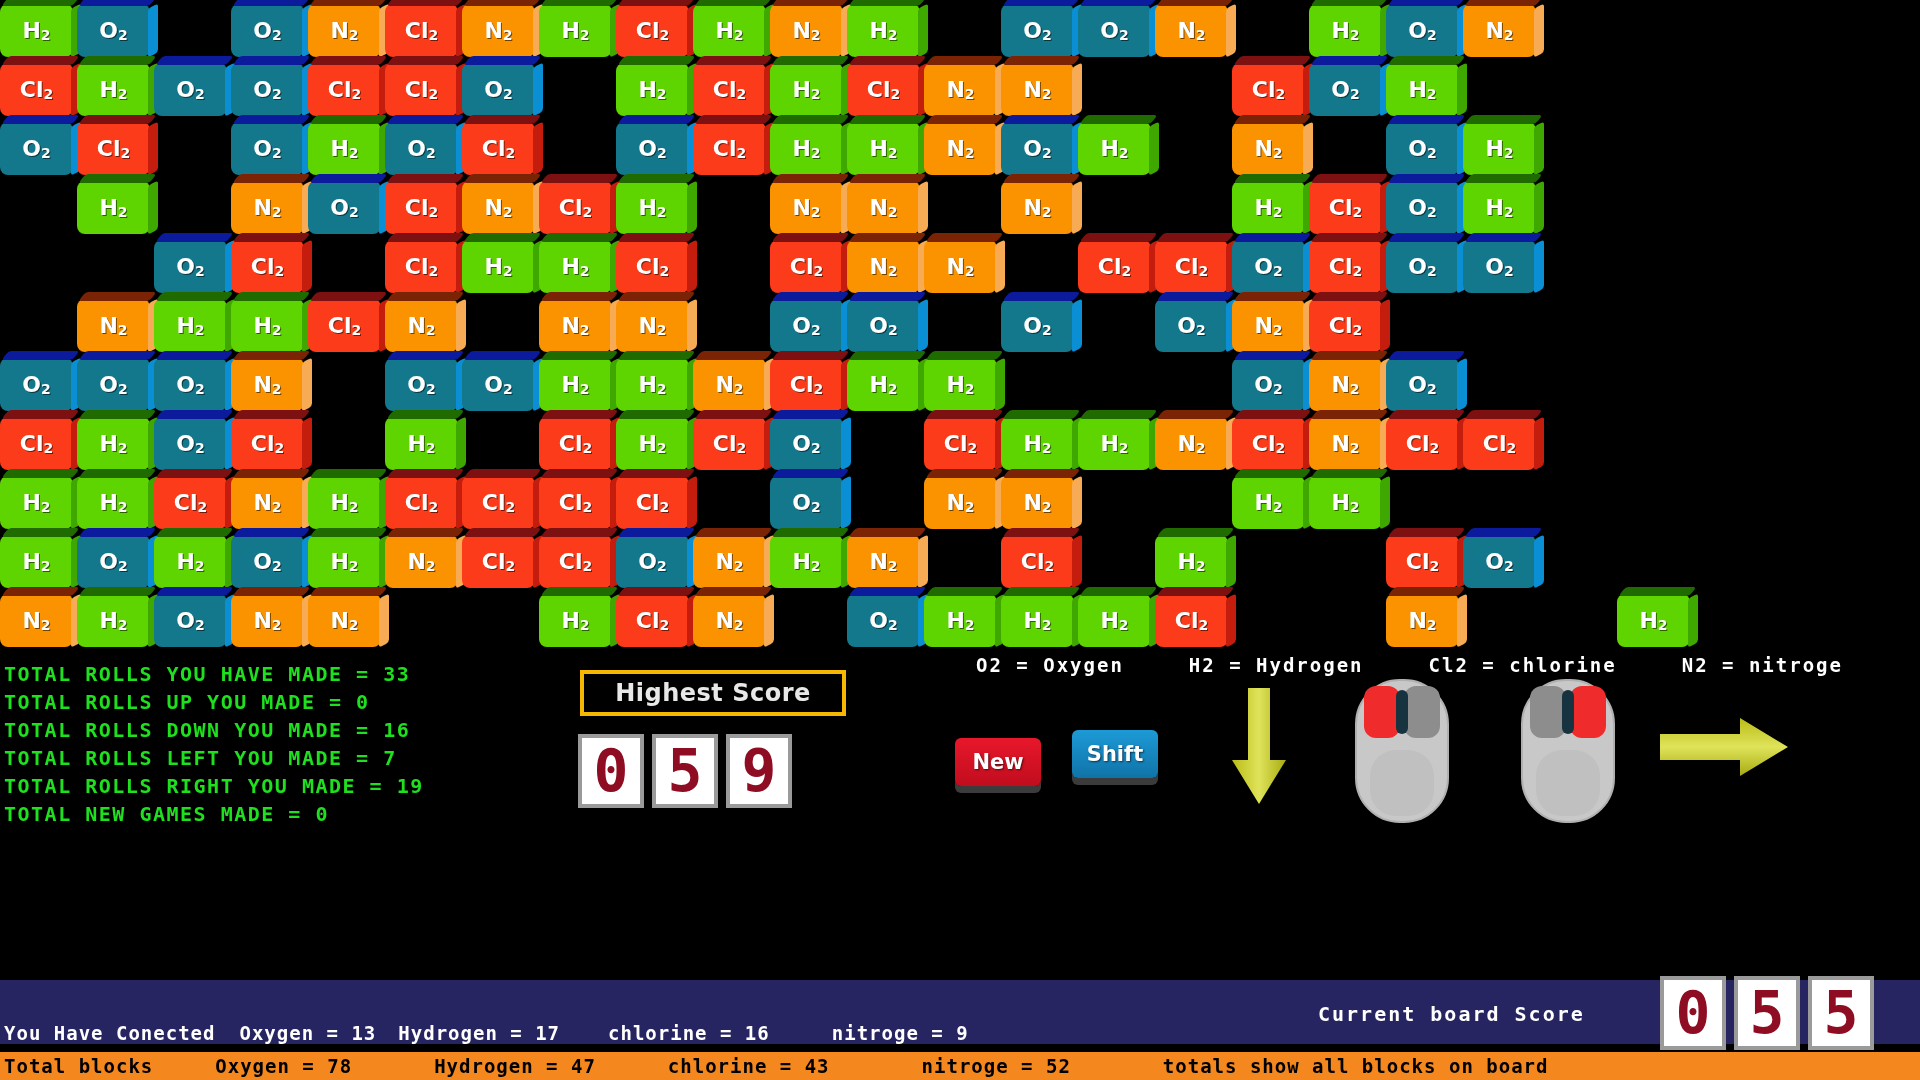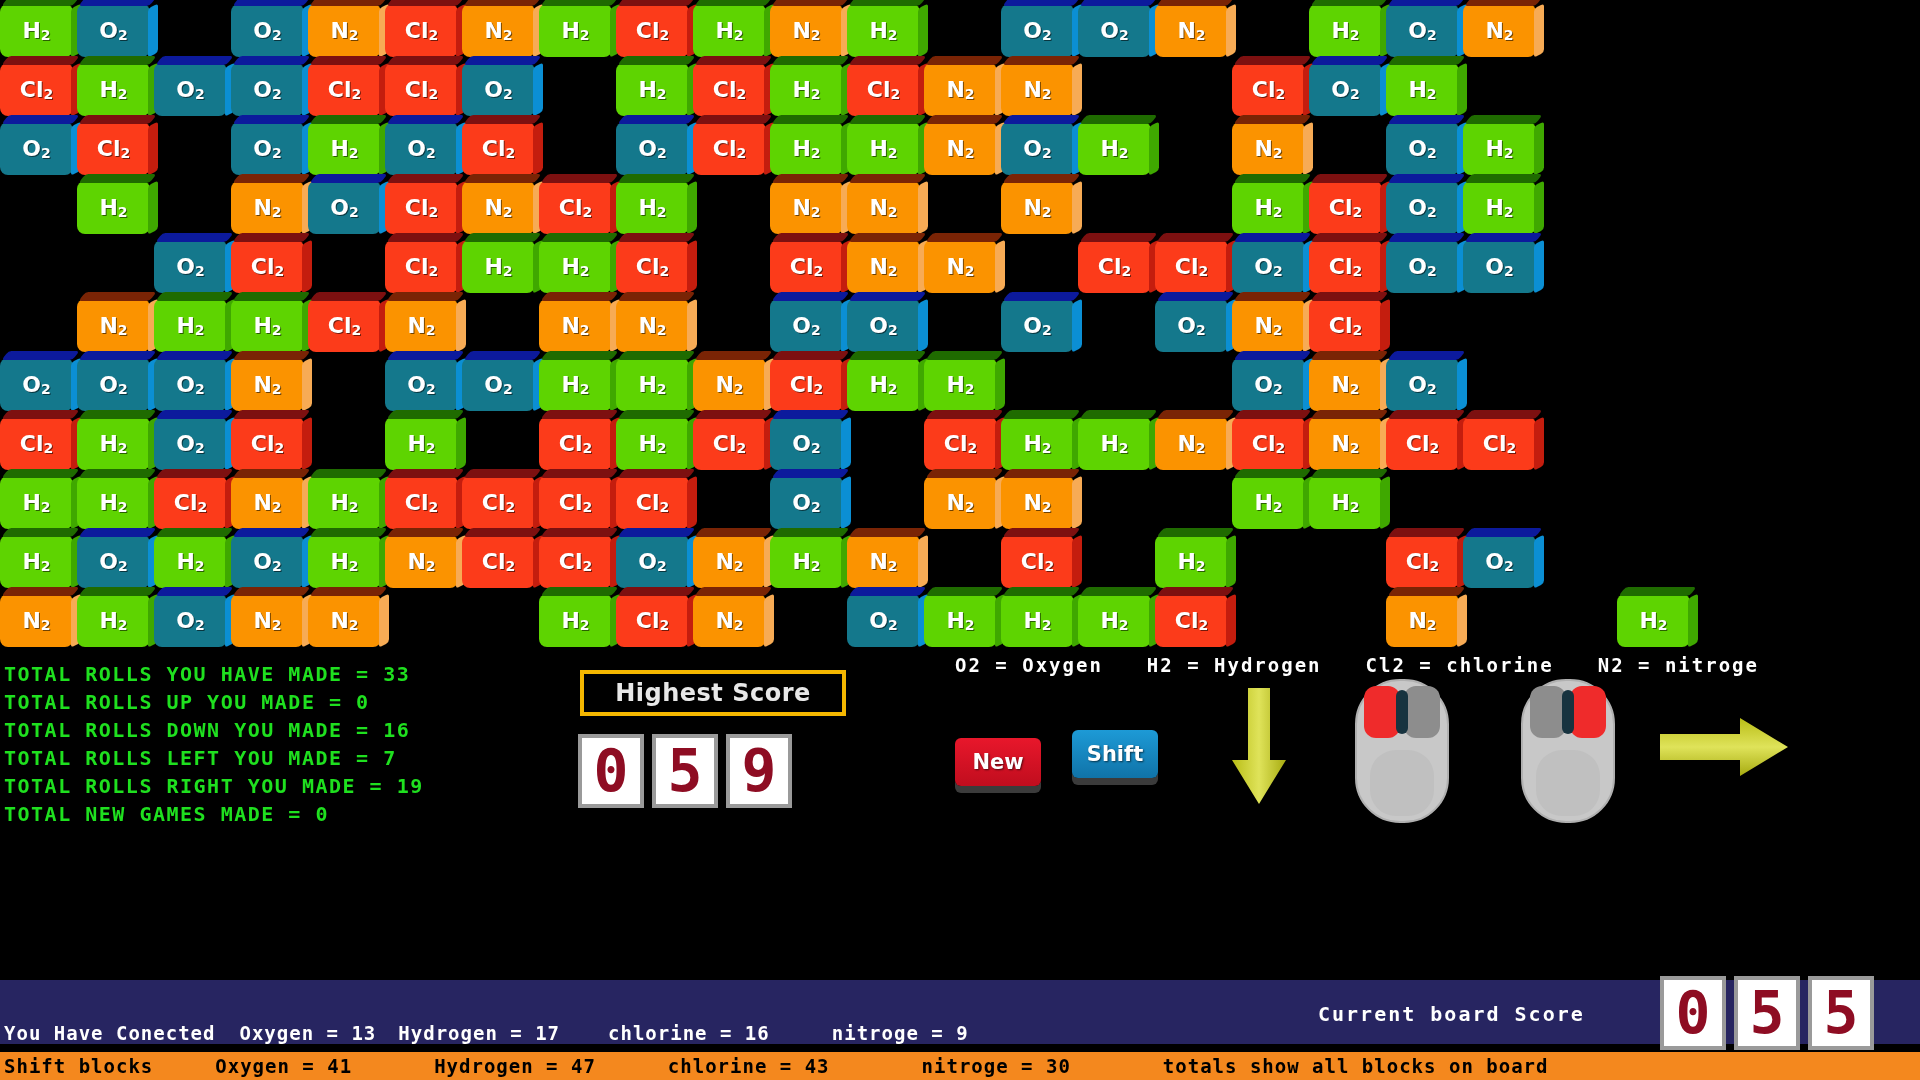--- a/index.html
+++ b/index.html
@@ -84,21 +84,21 @@
     font-family:"DejaVu Sans Mono","Liberation Mono",monospace;
     box-sizing:border-box;
   }
 
   .legend{
     position:absolute;left:955px;top:4px;
     color:#fff;font-size:19px;font-weight:bold;letter-spacing:2px;
     font-family:"DejaVu Sans Mono","Liberation Mono",monospace;
     white-space:nowrap;
   }
-  .legend i{font-style:normal;margin-right:44px;}
+  .legend i{font-style:normal;margin-right:44px;margin-left:21px;}
 
   .gbtn{
     position:absolute;width:86px;height:48px;border-radius:6px;
     display:flex;align-items:center;justify-content:center;
     color:#fff;font-weight:bold;font-size:21px;
     font-family:"DejaVu Sans","Liberation Sans",sans-serif;
     box-shadow:0 7px 0 #3b3b3b, 0 10px 4px rgba(0,0,0,.7);
     text-shadow:1px 1px 2px rgba(0,0,0,.6);
     cursor:pointer;
   }
@@ -721,16 +721,16 @@
     <div class="barline" id="connected-line"><i style="margin-right: 24px;">You Have Conected</i><i style="margin-right: 22px;">Oxygen = 13</i><i style="margin-right: 48px;">Hydrogen = 17</i><i style="margin-right: 62px;">chlorine = 16</i><i style="margin-right: 62px;">nitroge = 9</i></div>
     <div id="cbs-label">Current board Score</div>
     <div class="digits" id="cbs-digits">
         <div class="digit">0</div>
         <div class="digit">5</div>
         <div class="digit">5</div>
       </div>
   </div>
 
   <div id="orange-bar">
-    <div class="barline" id="totals-line"><i style="margin-right: 62px;">Shift blocks</i><i style="margin-right: 82px;">Oxygen = 41</i><i style="margin-right: 72px;">Hydrogen = 47</i><i style="margin-right: 92px;">chlorine = 43</i><i style="margin-right: 92px;">nitroge = 30</i><i style="margin-right: 0px;">totals show all blocks on board</i></div>
+    <div class="barline" id="totals-line"><i style="margin-right: 62px;">Total blocks</i><i style="margin-right: 82px;">Oxygen = 78</i><i style="margin-right: 72px;">Hydrogen = 47</i><i style="margin-right: 92px;">chlorine = 43</i><i style="margin-right: 92px;">nitroge = 52</i><i style="margin-right: 0px;">totals show all blocks on board</i></div>
   </div>
 
 </div>
 
 </body></html>

